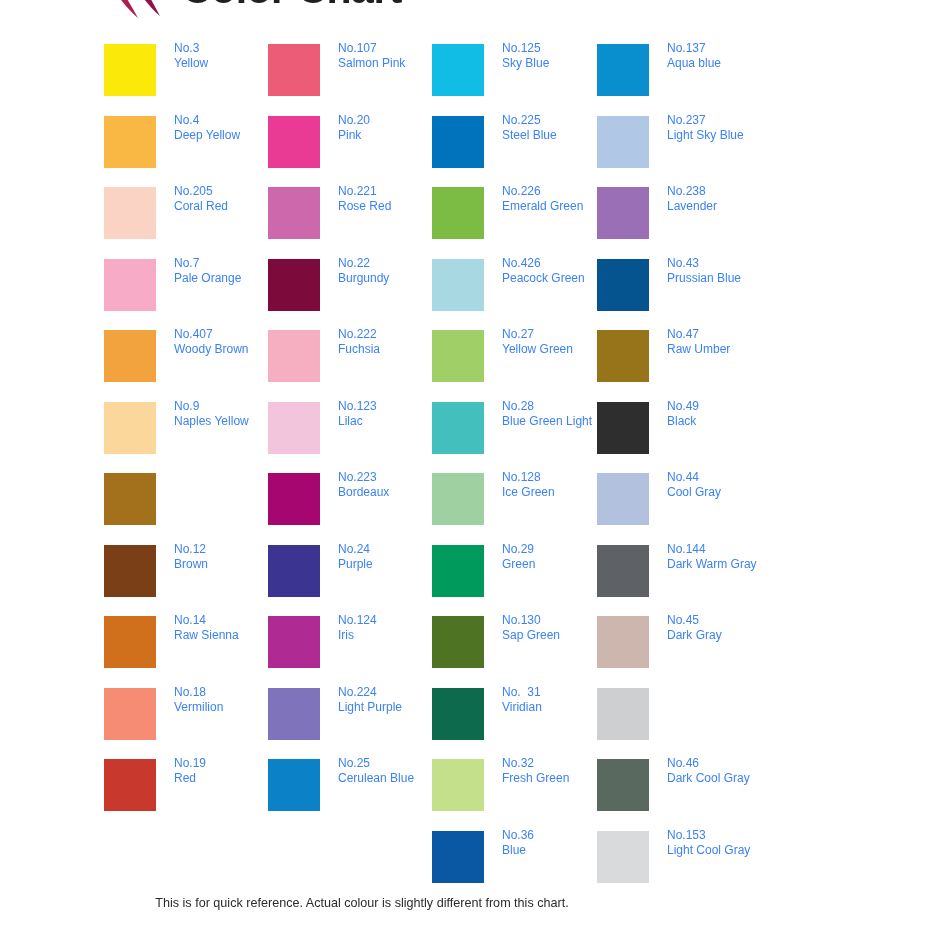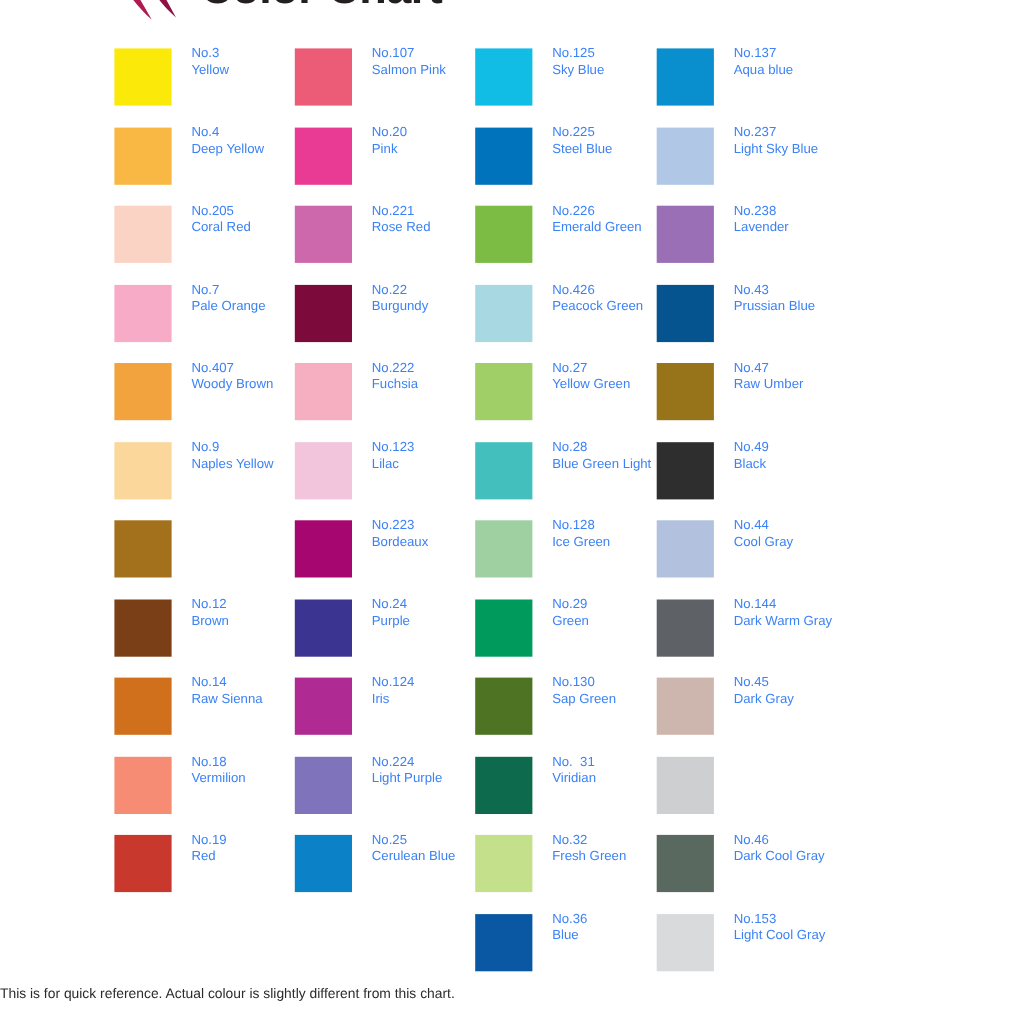--- a/index.html
+++ b/index.html
@@ -83,20 +83,21 @@
   }
   .swatch-code { display: block; white-space: pre; }
   .swatch-name { display: block; }
 
   
   #footer-note {
     position: absolute;
     left: 0;
     top: 896px;
     width: 748px;
+    text-align: center;
     padding-right: 24px;
     box-sizing: border-box;
     font-size: 12.6px;
     color: #2b2b2b;
   }
 </style>
 </head>
 <body>
 
 <div id="header">

